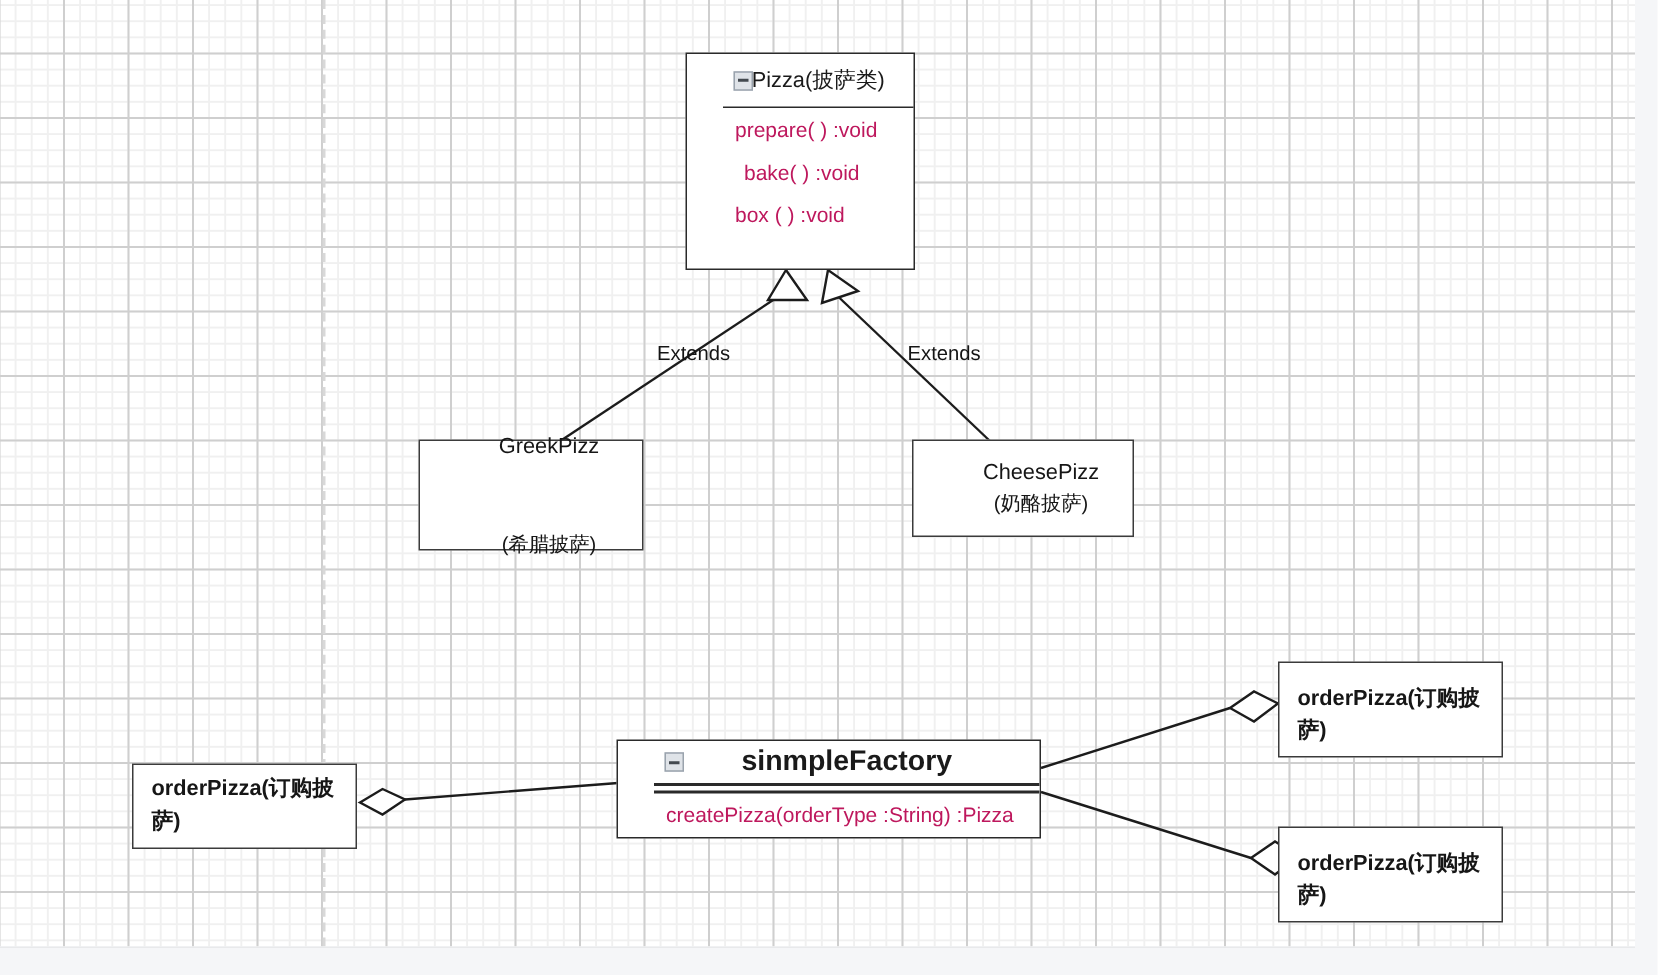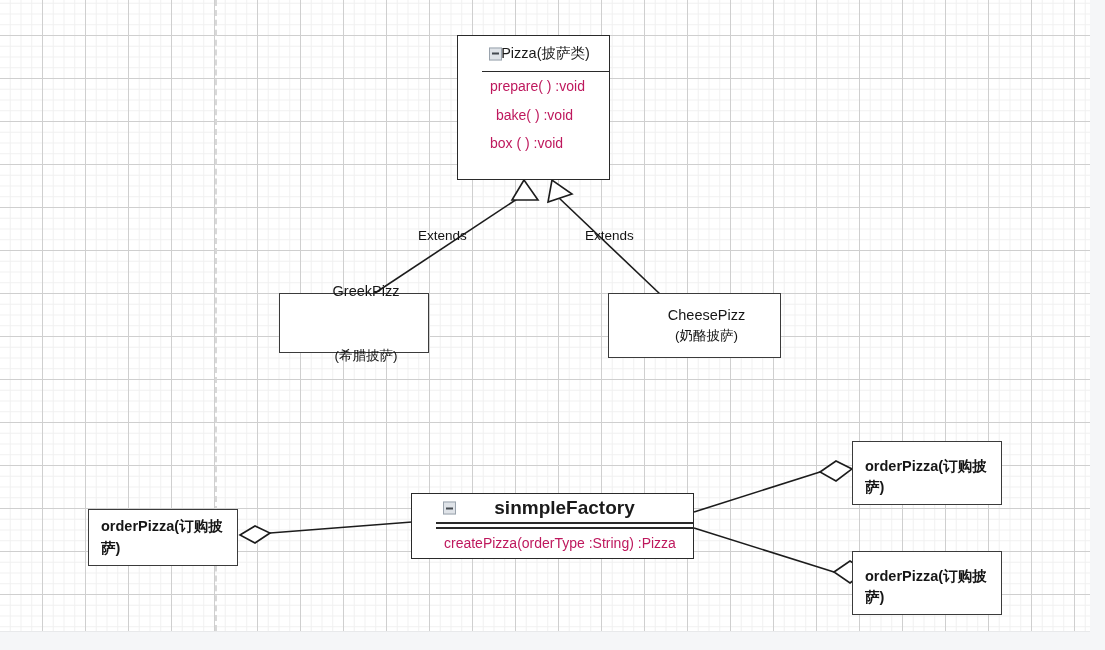--- a/index.html
+++ b/index.html
@@ -182,20 +182,21 @@
     text-align: left;
   }
 
   
   .edge-label {
     position: absolute;
     font-size: 13.5px;
     color: #141414;
     background: transparent;
     white-space: nowrap;
+    margin-left: 20px;
   }
 </style>
 </head>
 <body>
 
 <div id="app">
 
   <div id="canvas">
 
     <div class="page-guide" style="left:215px;"></div>
@@ -236,26 +237,26 @@
         <span class="collapse-icon"></span>
         <span>Pizza(披萨类)</span>
       </div>
       <div class="uml-body">
         <div class="uml-row">prepare(  ) :void</div>
         <div class="uml-row indent">bake(  )  :void</div>
         <div class="uml-row">box (  )  :void</div>
       </div>
     </div>
 
-    <div class="node plain-box" style="left:279px; top:293px; width:150px; height:60px;gap:44px;">
+    <div class="node plain-box" style="left:279px; top:293px; width:150px; height:74px;gap:44px;">
       <div>GreekPizz</div>
       <div class="l2">(希腊披萨)</div>
     </div>
 
-    <div class="node plain-box" style="left:608px; top:293px; width:173px; height:65px;">
+    <div class="node plain-box" style="left:608px; top:293px; width:148px; height:65px;">
       <div>CheesePizz</div>
       <div class="l2">(奶酪披萨)</div>
     </div>
 
     <div class="node uml-class" style="left:411px; top:493px; width:283px; height:66px;">
       <div class="uml-header bold" style="height:28px; border-bottom:none;">
         <span class="collapse-icon"></span>
         <span>sinmpleFactory</span>
       </div>
       <div class="double-sep"></div>

